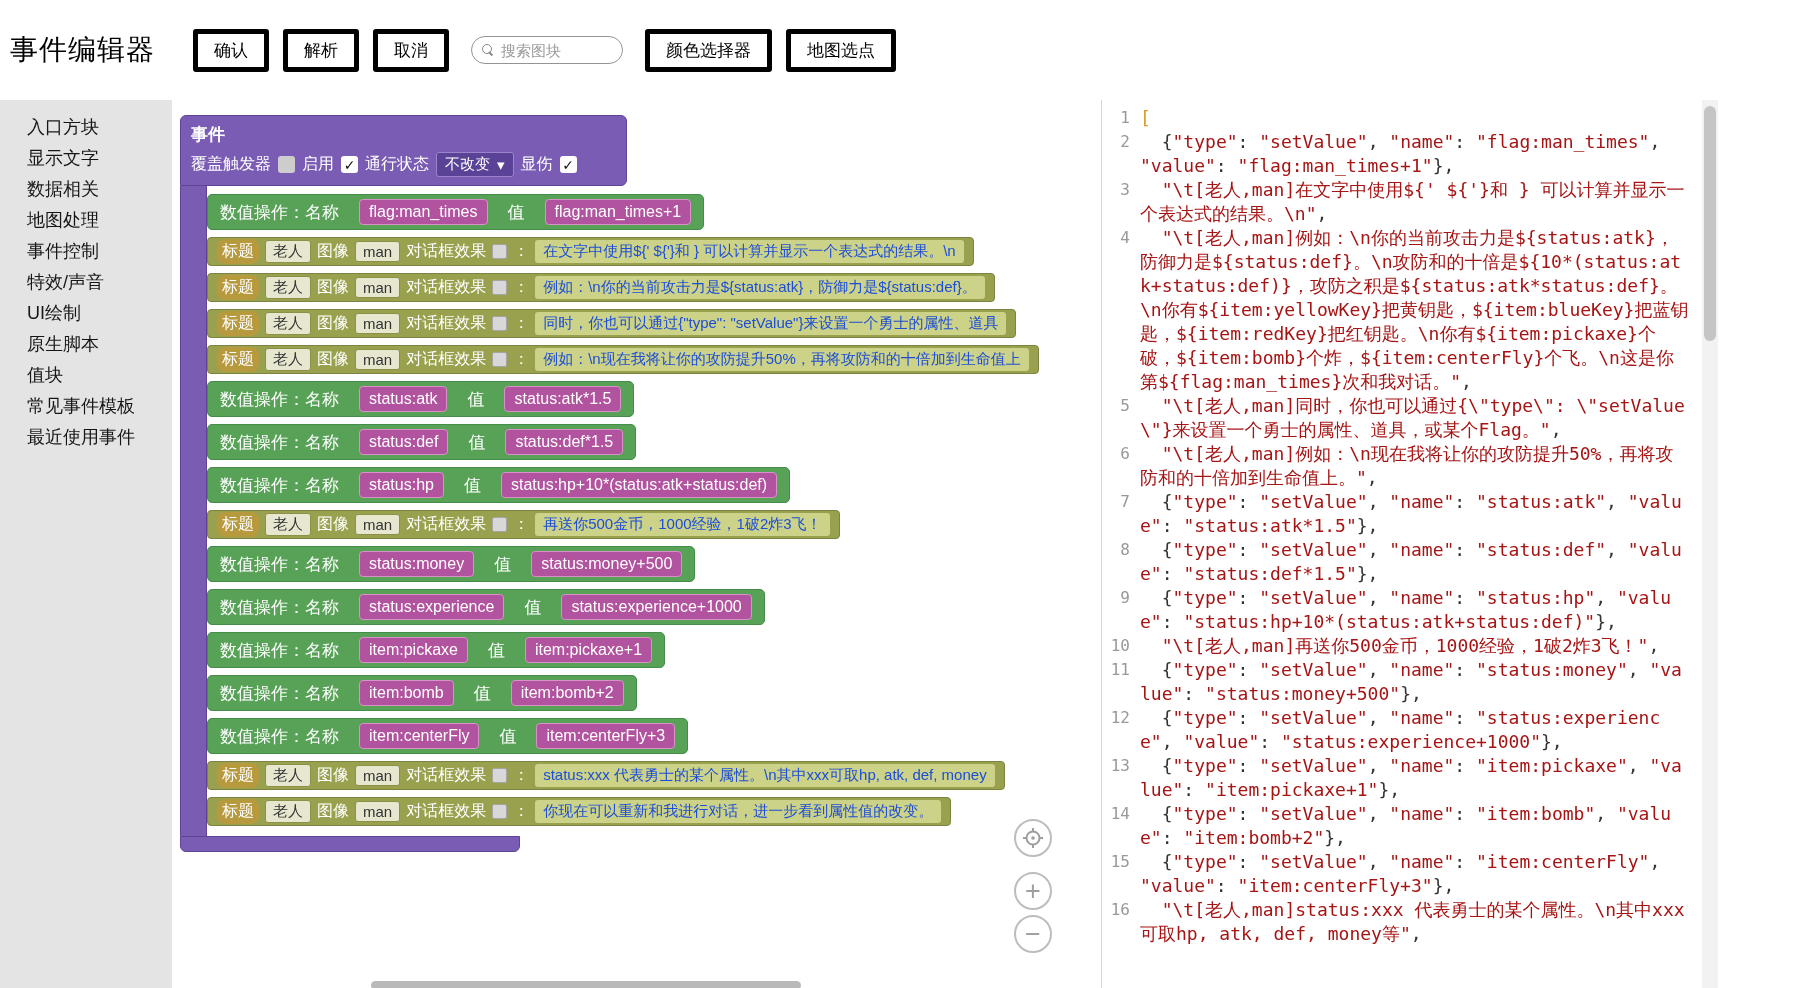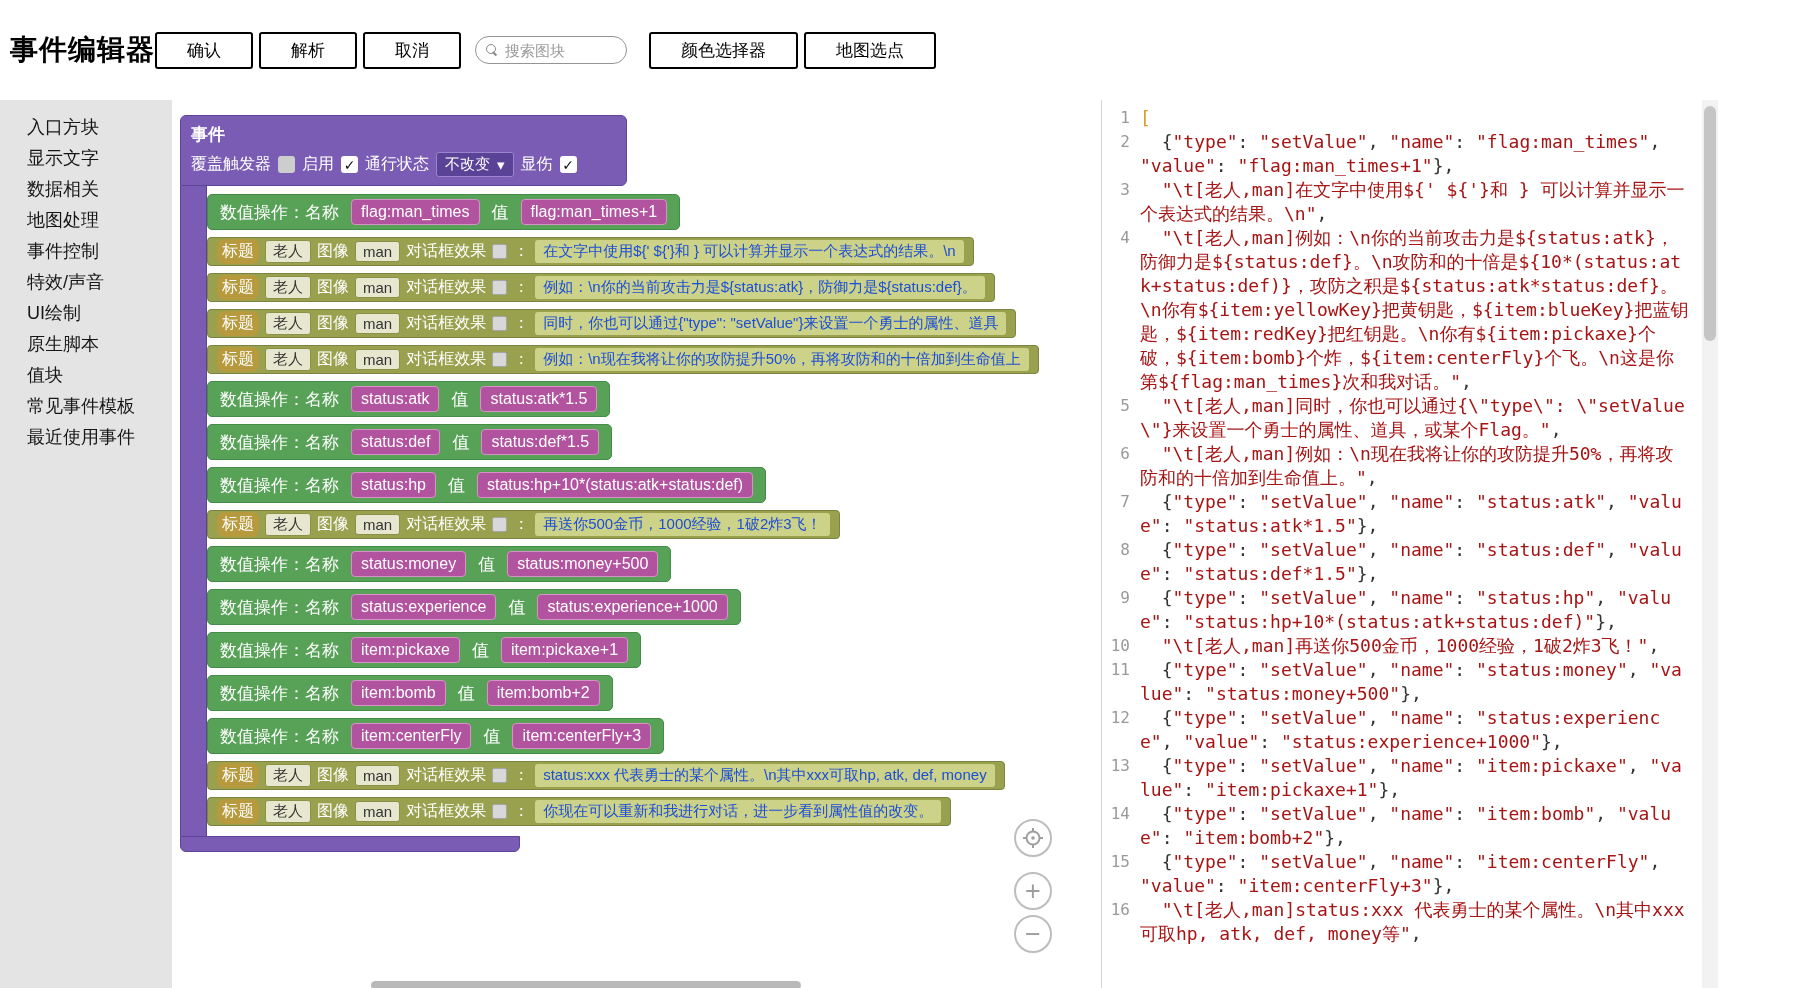--- a/index.html
+++ b/index.html
@@ -1,23 +1,23 @@
 <!DOCTYPE html>
 <html><head>
 <meta charset="utf-8">
 <style>
   * { box-sizing: border-box; margin: 0; padding: 0; }
   html,body { width:1817px; height:988px; overflow:hidden; background:#fff;
     font-family:"Liberation Sans","DejaVu Sans",sans-serif; }
 
   
   .toolbar { height:100px; display:flex; align-items:center; padding-left:10px; background:#fff; }
-  .app-title { font-size:28px; font-weight:bold; color:#000; letter-spacing:1px; }
-  .tb-btn { background:#fff; border:2px solid #000000; border-radius:3px; font-size:17px;
-    padding:5px 30px; margin-right:6px; color:#000; cursor:pointer;
+  .app-title { font-size:28px; font-weight:normal; color:#000; margin-right:38px; letter-spacing:1px; }
+  .tb-btn { background:#fff; border:5px solid #000000; border-radius:3px; font-size:17px;
+    padding:5px 16px; margin-right:14px; color:#000; cursor:pointer;
     font-family:"Liberation Sans","DejaVu Sans",sans-serif; }
   .search { display:flex; align-items:center; gap:7px; width:152px; height:28px;
     border:1px solid #949494; border-radius:14px; padding:0 10px; margin:0 22px 0 8px; background:#fff; }
   .mag { position:relative; width:12px; height:12px; flex:none; }
   .mag::before { content:""; position:absolute; left:0; top:0; width:8px; height:8px;
     border:1.6px solid #8a8a8a; border-radius:50%; }
   .mag::after { content:""; position:absolute; left:7px; top:7px; width:5px; height:1.6px;
     background:#8a8a8a; transform:rotate(45deg); transform-origin:left center; }
   .search input { border:none; outline:none; width:100%; font-size:15px; background:transparent;
     color:#333; font-family:"Liberation Sans","DejaVu Sans",sans-serif; }
@@ -43,21 +43,21 @@
   .dropdown { background:#5a4297; border:1px solid #9b84cb; color:#fff; border-radius:3px;
     padding:2px 8px; font-size:15px; display:inline-flex; align-items:center; gap:7px; cursor:pointer; }
   .ev-body { display:flex; align-items:stretch; }
   .spine { width:27px; flex:none; background:#7a5cb5; border-left:1px solid #5d4494; border-right:1px solid #5d4494; }
   .stack { display:flex; flex-direction:column; align-items:flex-start; gap:7px; padding:8px 0 10px 0; }
   .ev-foot { width:340px; height:16px; background:#7a5cb5; border:1px solid #5d4494; border-radius:0 0 6px 6px; }
 
   
   .blk { display:inline-flex; align-items:center; white-space:nowrap; cursor:grab; }
   .blk-green { height:36px; background:#57a257; border:1.5px solid #448c48; border-radius:5px;
-    padding:0 12px; gap:12px; color:#fff; font-size:17px; }
+    padding:0 12px; gap:20px; color:#fff; font-size:17px; }
   .chip { background:#b1539e; border:1.5px solid #d892c7; border-radius:4px; padding:3px 9px;
     font-size:16px; color:#fff; line-height:1.15; cursor:text; }
   .blk-olive { height:29px; background:#99a14e; border:1.5px solid #7d8440; border-radius:4px;
     padding:0 9px; gap:6px; color:#fff; font-size:16px; }
   .dlab { color:#fff; }
   .dlab.tan { background:#b89a3e; border-radius:8px; padding:2px 5px; }
   .dfield { background:#e7e7d0; color:#333; border:1px solid #8b9147; border-radius:3px;
     padding:1px 7px; font-size:15px; cursor:text; }
   .cb-small { width:15px; height:15px; background:#d8d8d8; border:1px solid #a5a5a5; border-radius:2px; }
   .dtext { background:#ccd287; color:#1d4ed8; border-radius:3px; padding:2px 8px; font-size:15px; cursor:text; }

